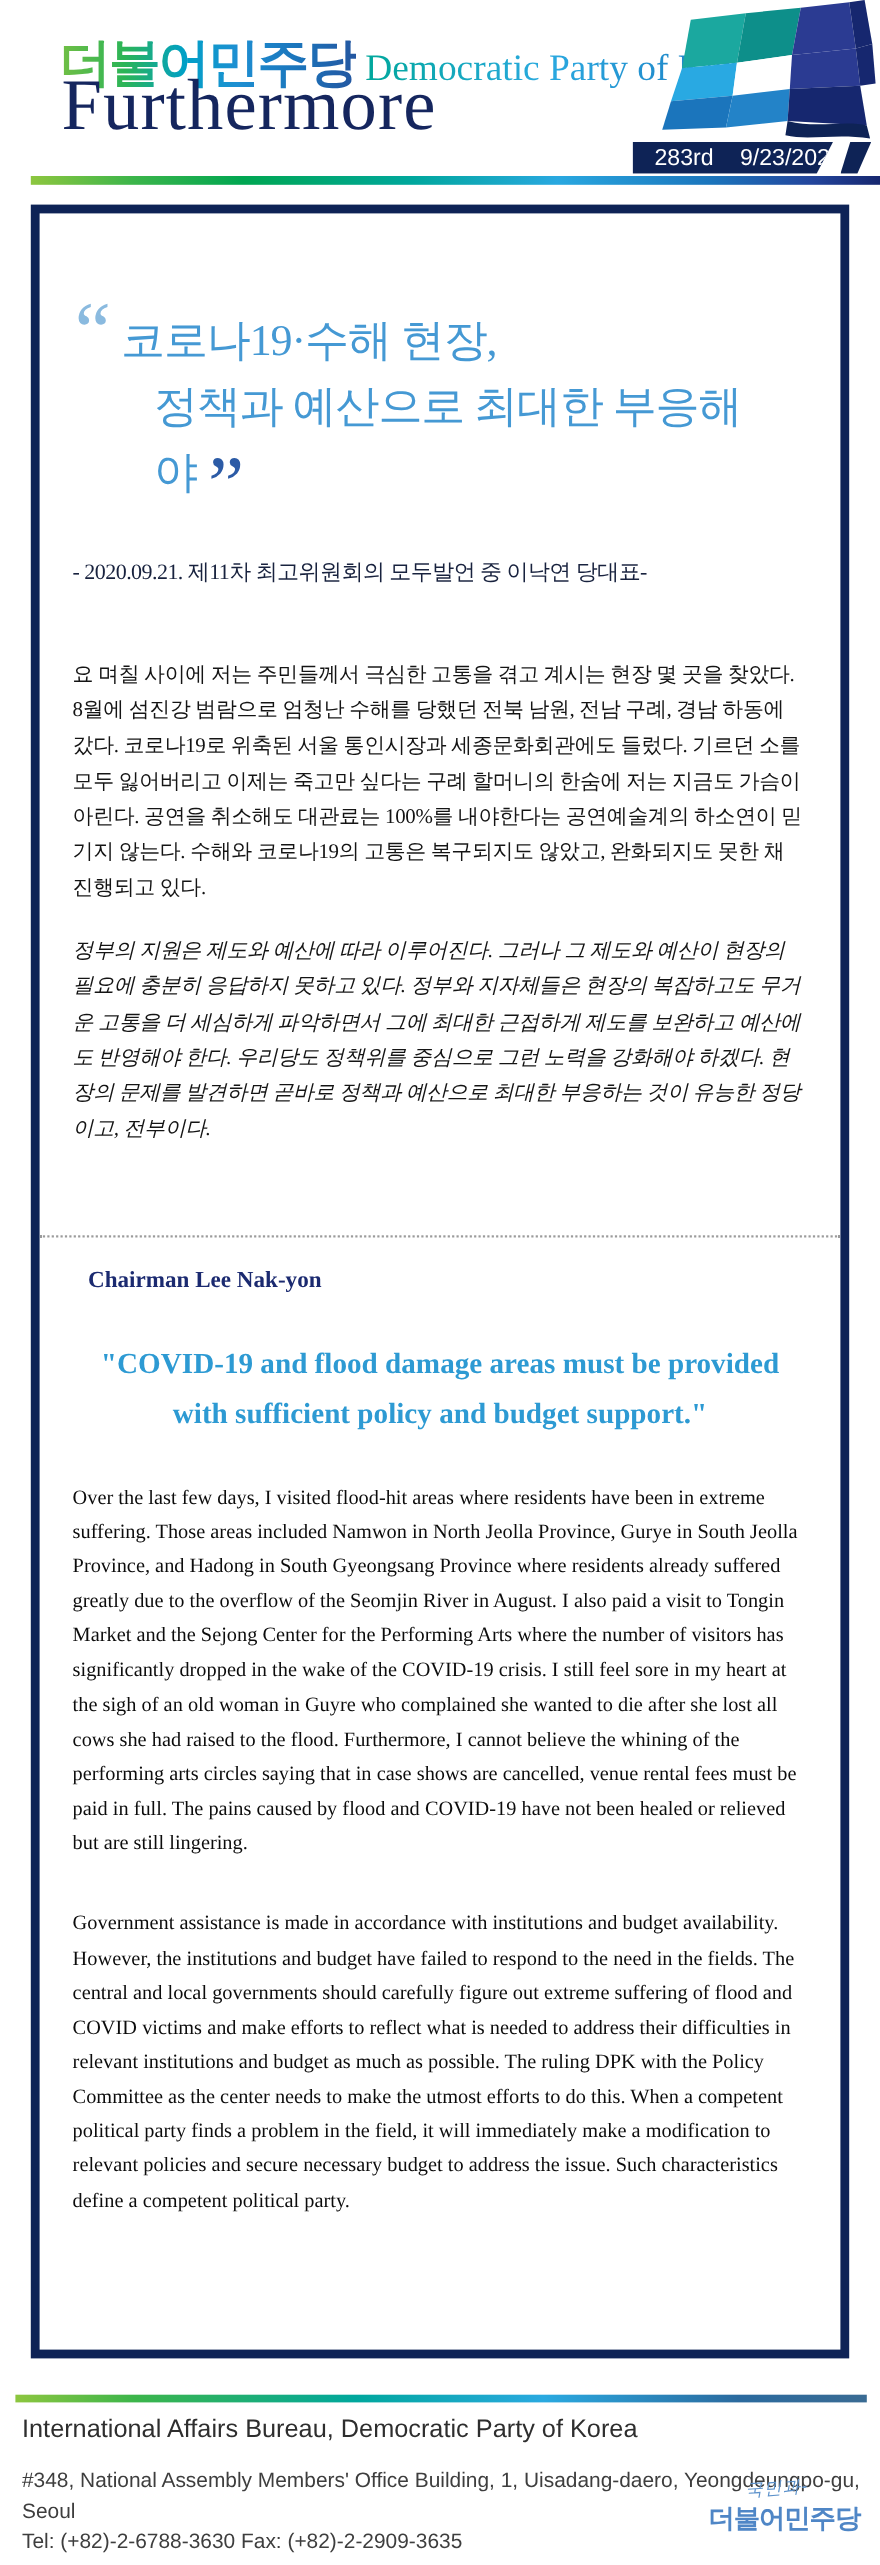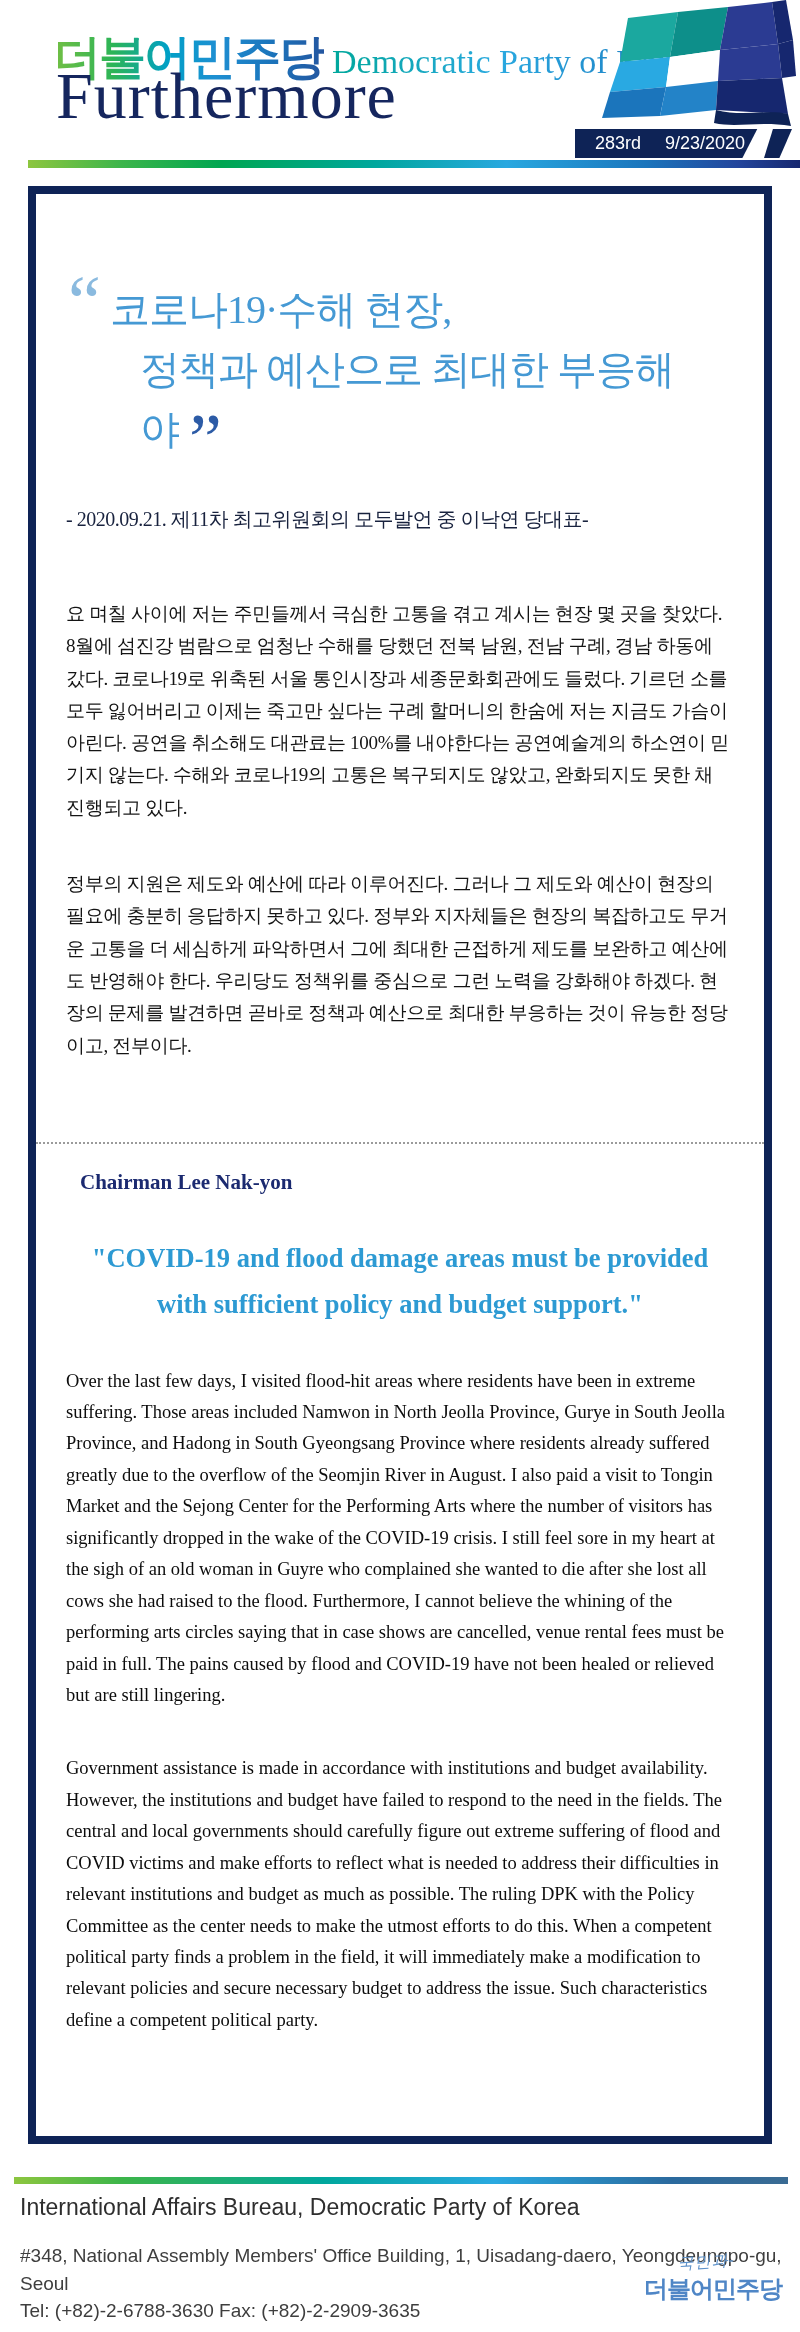--- a/index.html
+++ b/index.html
@@ -14,21 +14,21 @@
            -webkit-background-clip:text;background-clip:text;color:transparent;}
   .logo-en{font-family:"Liberation Serif",serif;font-size:34px;margin-left:8px;
            background:linear-gradient(90deg,#00a79b 0%,#2aa9e0 45%,#1b75bc 100%);
            -webkit-background-clip:text;background-clip:text;color:transparent;}
   .newsletter{position:absolute;top:58px;left:56px;font-size:66px;color:#15265e;
               font-family:"Liberation Serif",serif;letter-spacing:1px;}
 
   .flag{position:absolute;left:588px;top:0px;width:210px;height:136px;z-index:2;}
   .issue-badge{position:absolute;left:575px;top:129px;width:186px;height:29px;z-index:3;
                background:#0e2356;color:#fff;font-family:"Liberation Sans",sans-serif;
-               font-size:18px;display:flex;align-items:center;
+               font-size:21px;display:flex;align-items:center;
                clip-path:polygon(0 0,98% 0,90% 100%,0 100%);}
   .issue-badge .num{margin-left:20px;}
   .issue-badge .date{margin-left:24px;}
   .badge-tail{position:absolute;left:764px;top:129px;width:28px;height:29px;z-index:3;
               background:#0e2356;clip-path:polygon(32% 0,100% 0,55% 100%,0 100%);}
 
   .bar-top{position:absolute;left:28px;right:0;top:160px;height:8px;z-index:1;
            background:linear-gradient(90deg,#8dc63f 0%,#3cb54a 12%,#00a651 25%,#00a79d 45%,#29a8e0 62%,#1b75bc 80%,#23459c 92%,#16276f 100%);}
 
   
@@ -39,21 +39,21 @@
   .quote{margin-top:86px;position:relative;padding-left:44px;
          color:#4599d4;font-size:40px;line-height:1.5;letter-spacing:-1px;}
   .qopen{position:absolute;left:2px;top:-16px;font-size:74px;color:#8abadf;line-height:1;}
   .qline2{padding-left:30px;}
   .qclose{font-size:74px;color:#2c5ba6;line-height:0;vertical-align:-22px;margin-left:10px;}
 
   .attribution{margin-top:46px;font-size:20px;color:#18223e;letter-spacing:-0.5px;}
 
   .kpara{font-size:19px;line-height:1.7;color:#141414;letter-spacing:-0.3px;text-align:left;}
   .kpara.first{margin-top:65px;}
-  .kpara.second{margin-top:44px;}
+  .kpara.second{margin-top:25px;font-style:italic;}
 
   .divider{margin:80px -30px 0 -30px;border-top:2px dotted #9b9b9b;height:0;}
 
   .chairman{margin:26px 0 0 14px;font-size:21px;font-weight:bold;color:#1b2a70;}
   .meeting-ref{margin-top:6px;font-size:19.5px;color:#0a0a0a;}
 
   .headline{margin:40px auto 0 auto;max-width:648px;text-align:center;
             font-weight:bold;font-size:26.5px;color:#2d9ad3;line-height:1.75;}
 
   .epara{font-size:18.5px;line-height:1.7;color:#0c0c0c;}

